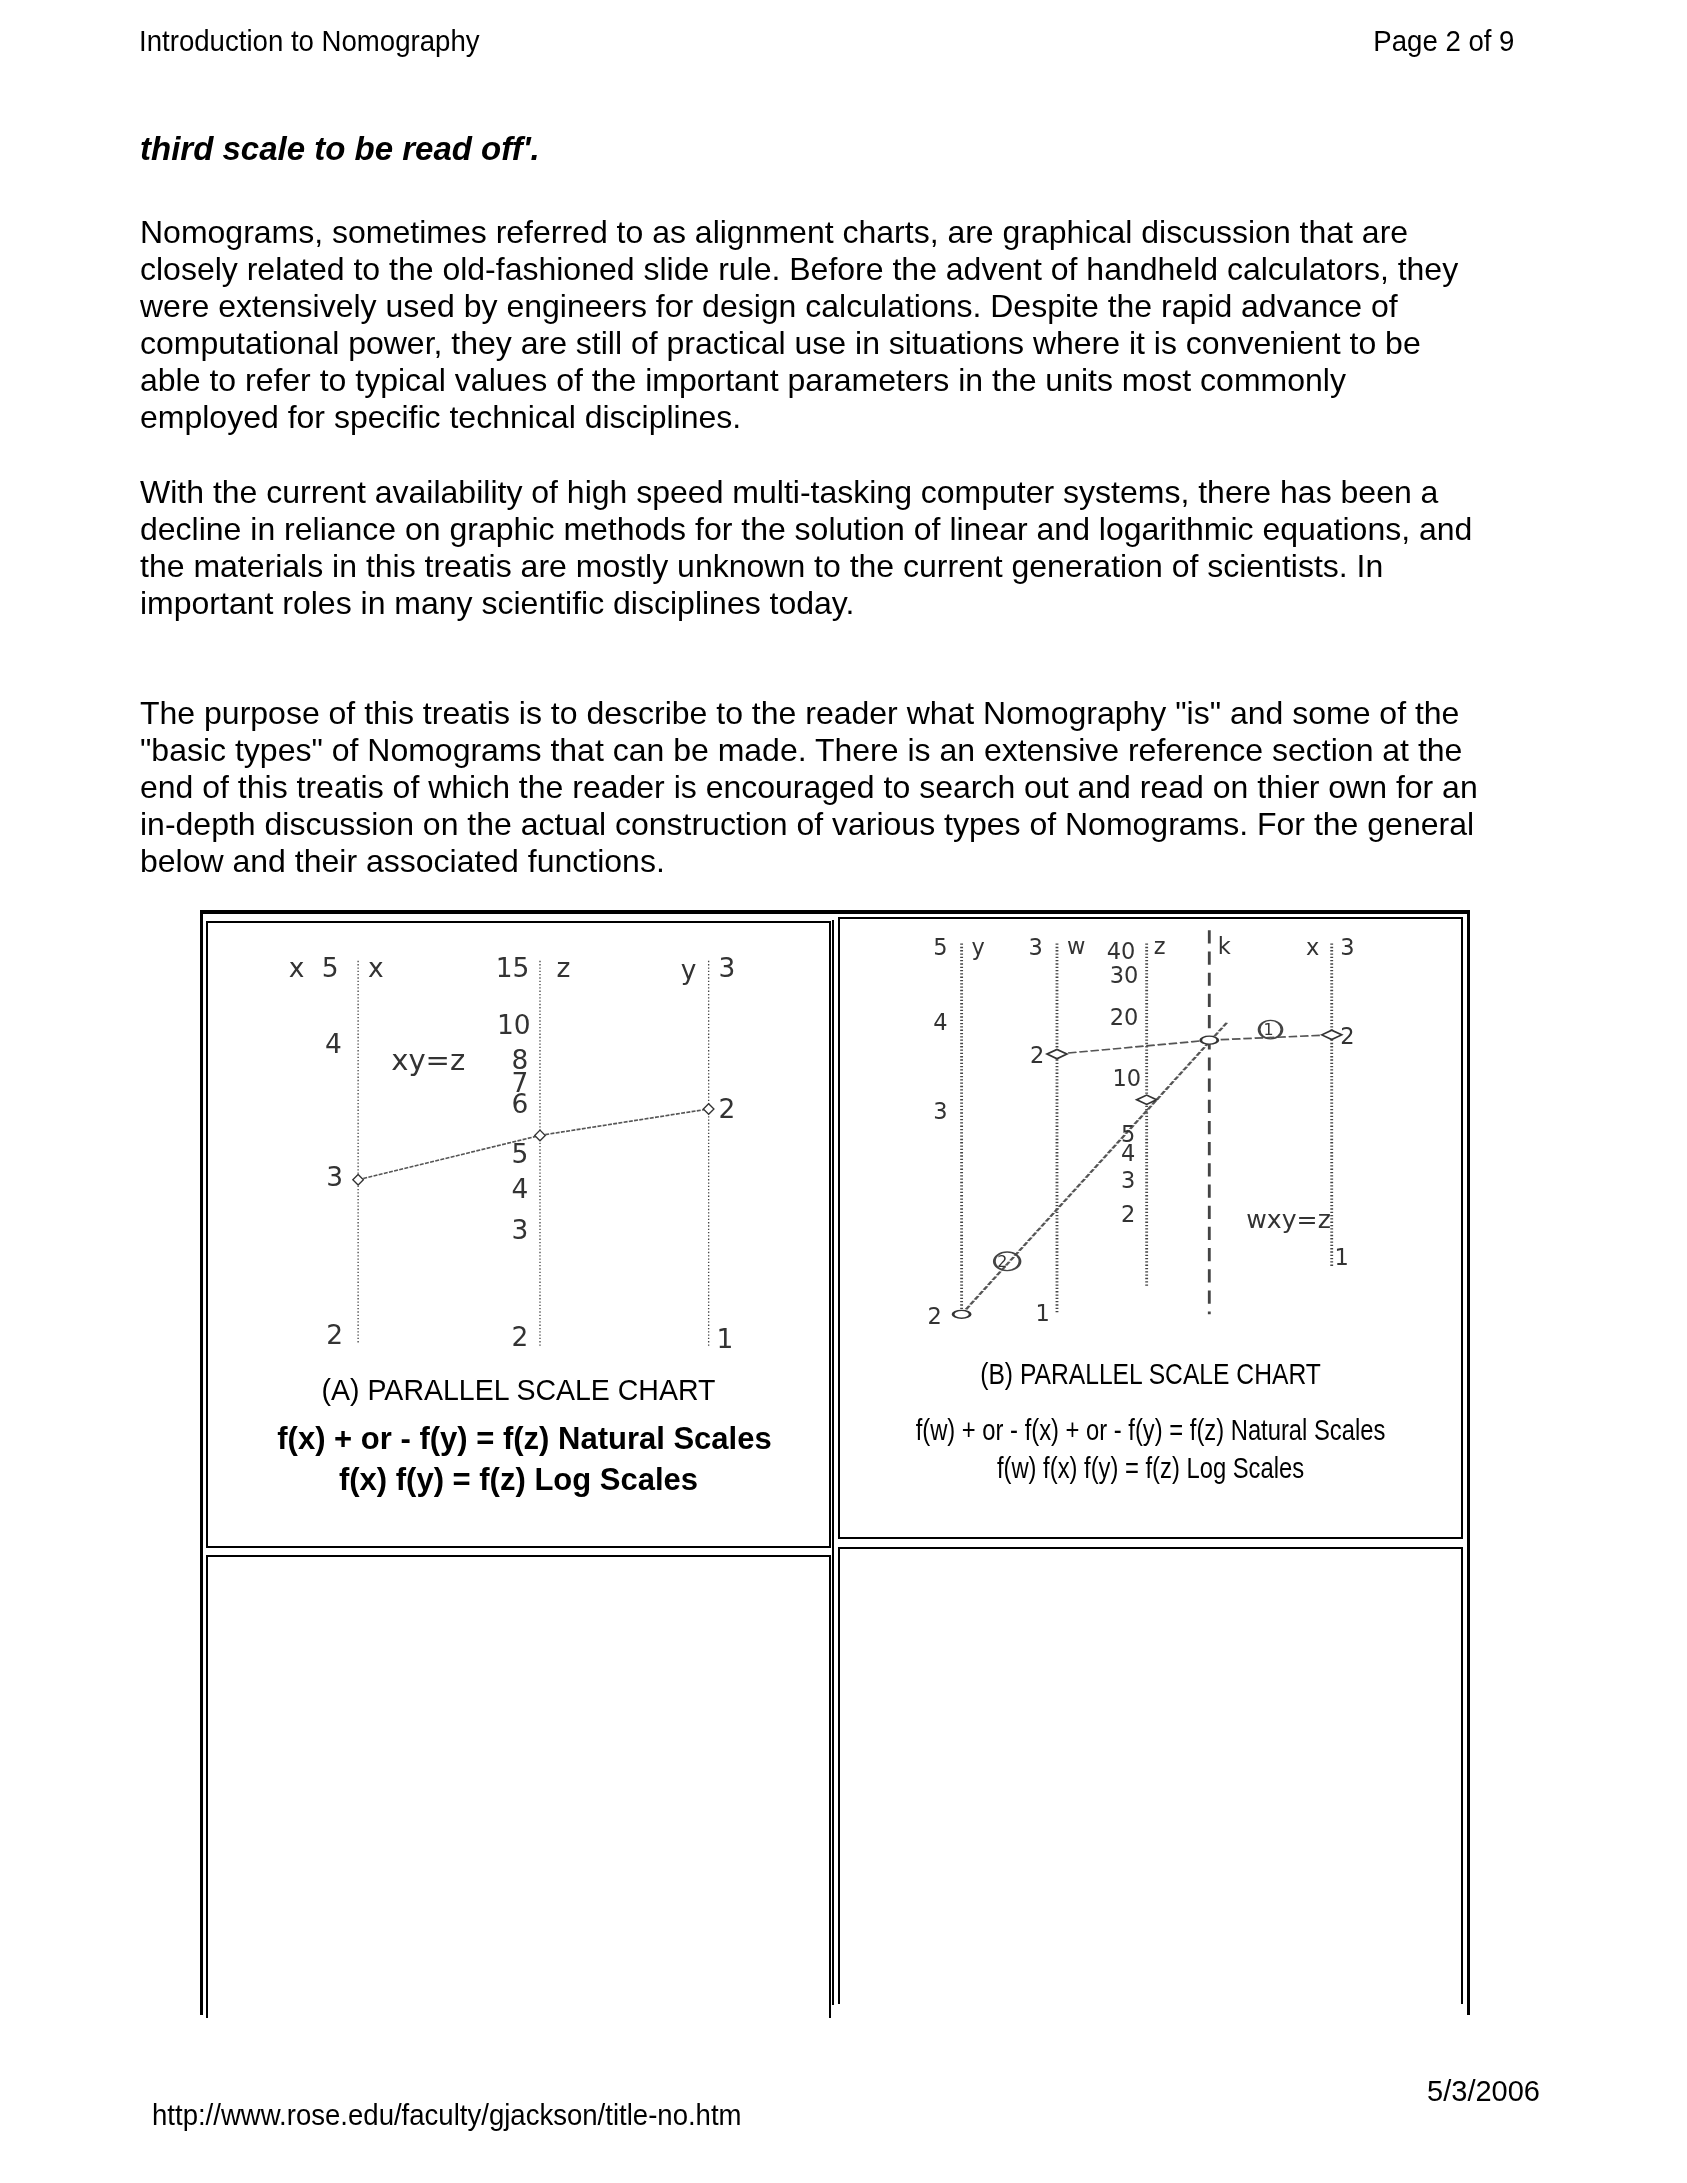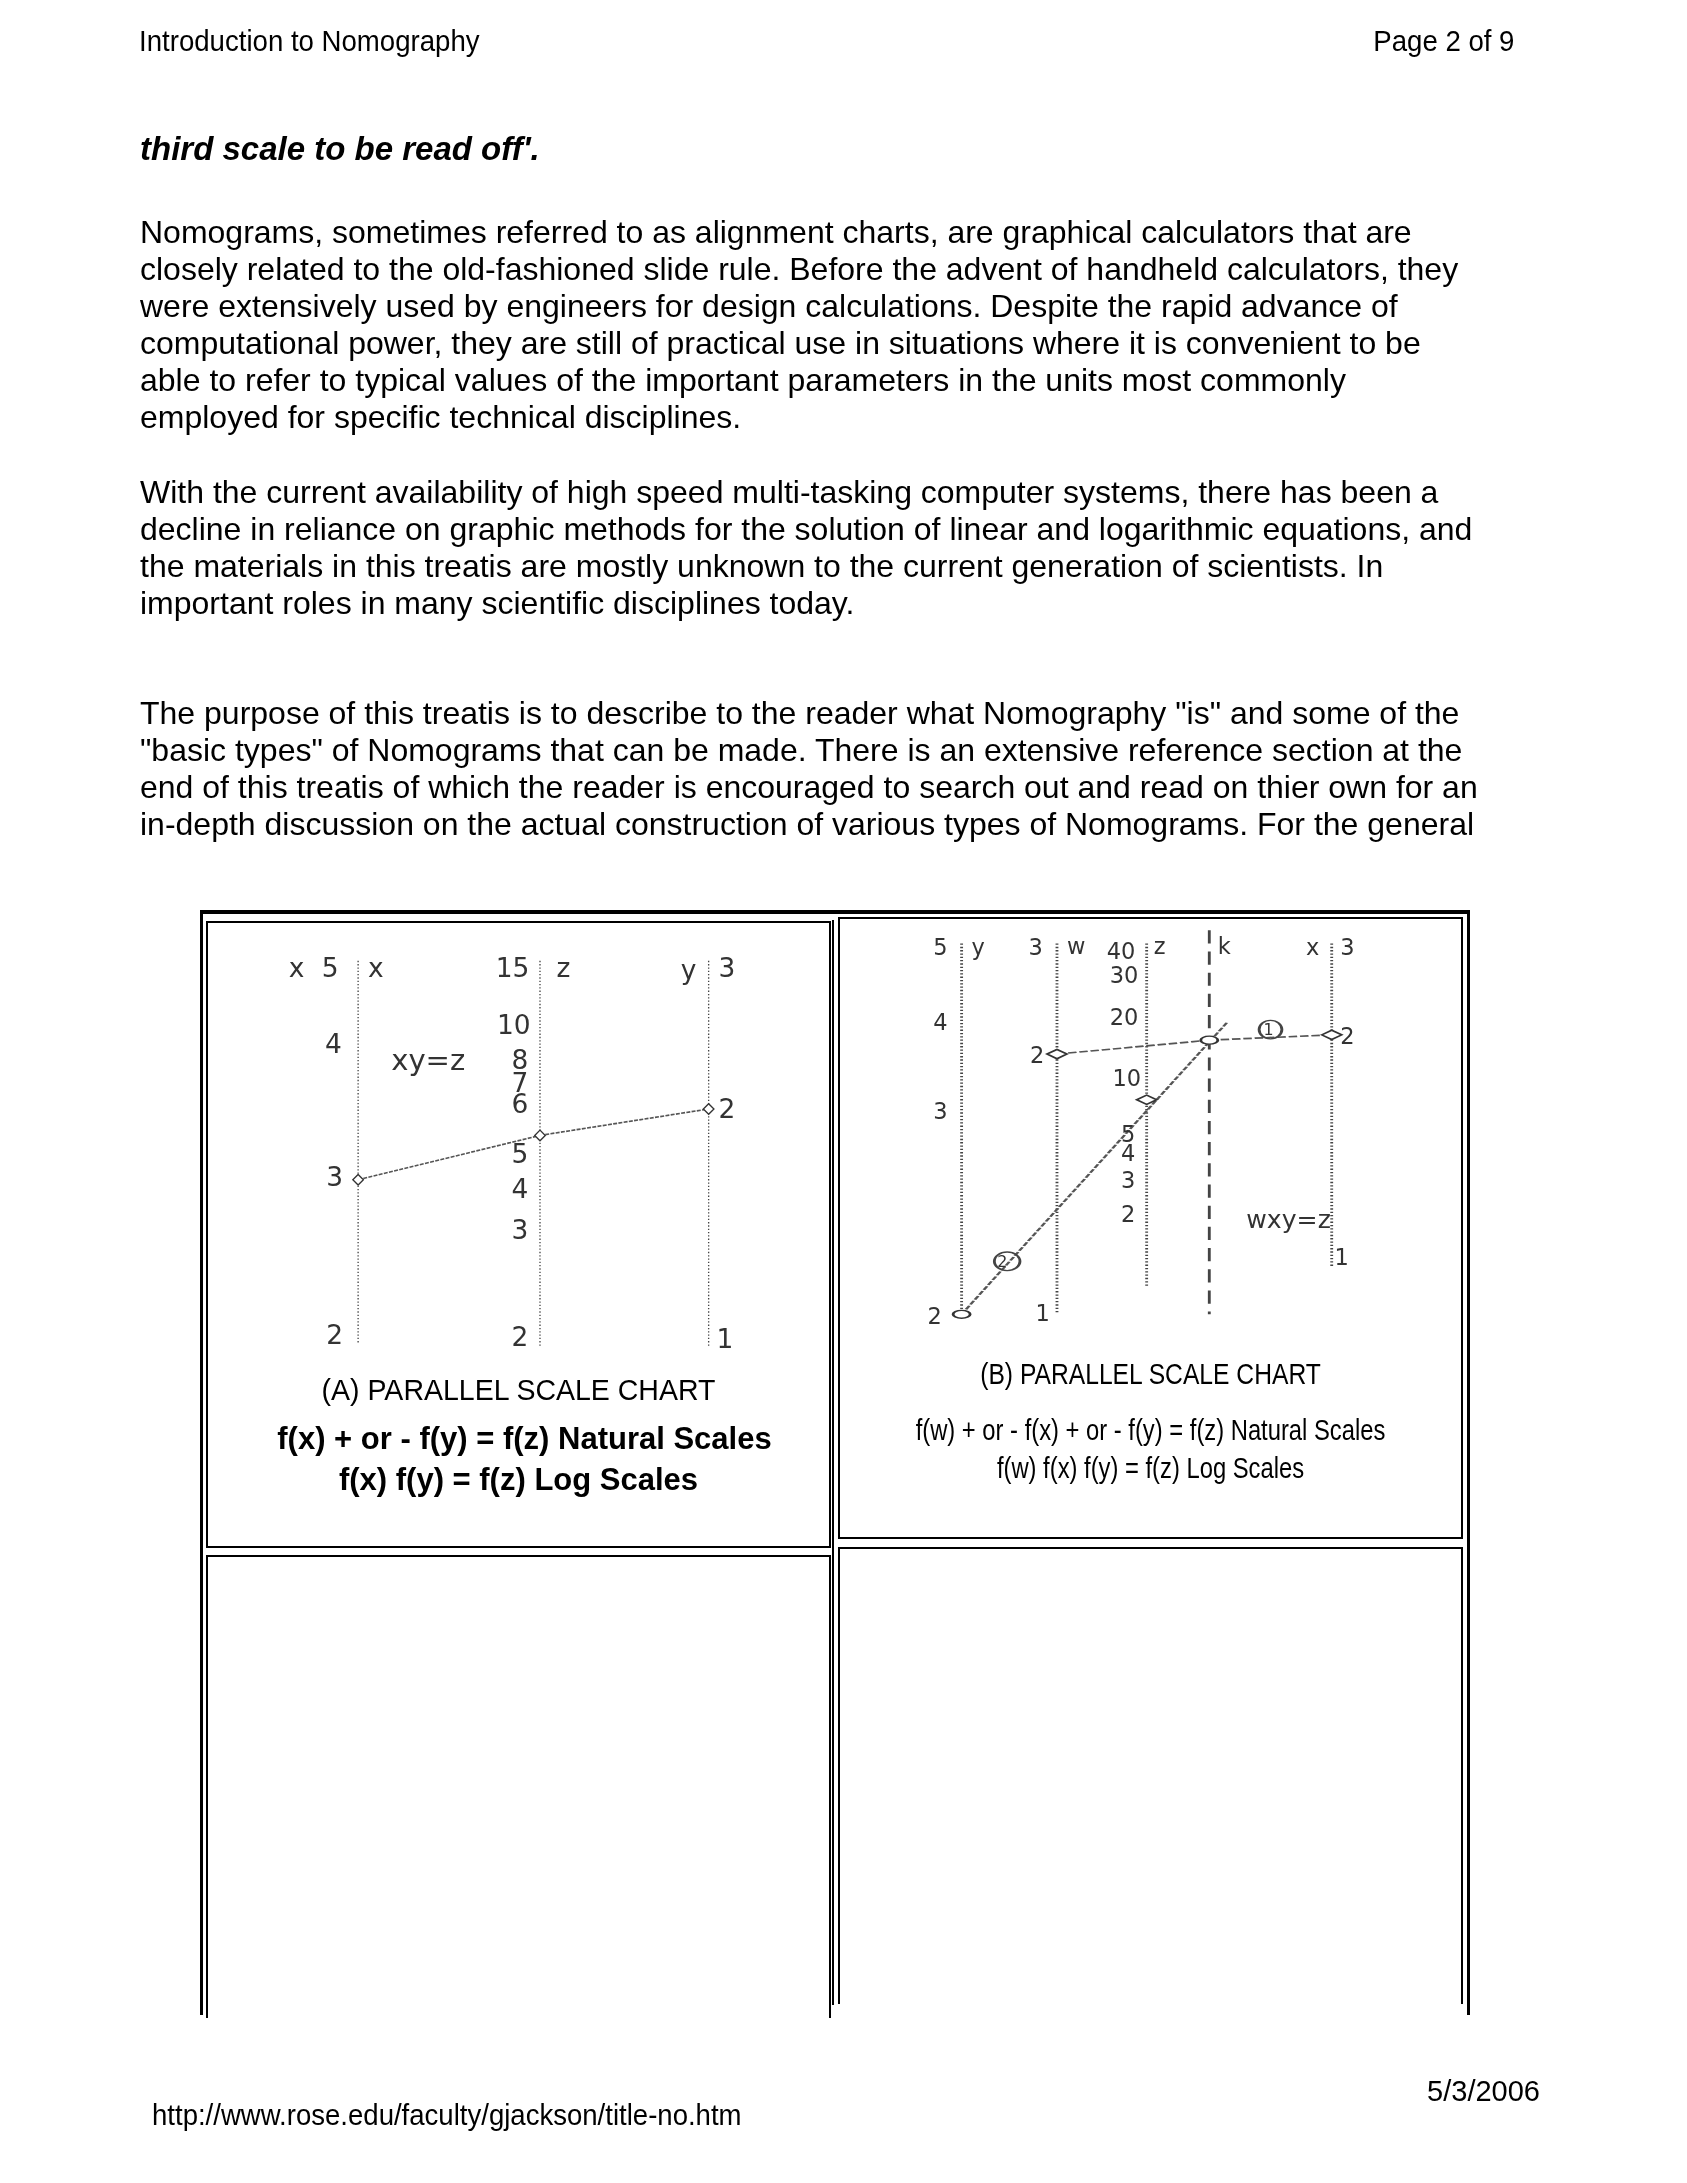--- a/index.html
+++ b/index.html
@@ -41,38 +41,39 @@
 </style>
 </head>
 <body>
 
 <div class="abs hdr" style="left:139px;">Introduction to Nomography</div>
 <div class="abs hdr" id="page-num">Page 2 of 9</div>
 
 <div class="abs lead">third scale to be read off'.</div>
 
 <div class="abs para" id="p1">
-  <span class="ln">Nomograms, sometimes referred to as alignment charts, are graphical calculators that are</span>
+  <span class="ln">Nomograms, sometimes referred to as alignment charts, are graphical discussion that are</span>
   <span class="ln">closely related to the old-fashioned slide rule. Before the advent of handheld calculators, they</span>
   <span class="ln">were extensively used by engineers for design calculations. Despite the rapid advance of</span>
   <span class="ln">computational power, they are still of practical use in situations where it is convenient to be</span>
   <span class="ln">able to refer to typical values of the important parameters in the units most commonly</span>
   <span class="ln">employed for specific technical disciplines.</span>
 </div>
 <div class="abs para" id="p2">
   <span class="ln">With the current availability of high speed multi-tasking computer systems, there has been a</span>
   <span class="ln">decline in reliance on graphic methods for the solution of linear and logarithmic equations, and</span>
   <span class="ln">the materials in this treatis are mostly unknown to the current generation of scientists. In</span>
   <span class="ln">important roles in many scientific disciplines today.</span>
 </div>
 <div class="abs para" id="p3">
   <span class="ln">The purpose of this treatis is to describe to the reader what Nomography "is" and some of the</span>
   <span class="ln">"basic types" of Nomograms that can be made. There is an extensive reference section at the</span>
   <span class="ln">end of this treatis of which the reader is encouraged to search out and read on thier own for an</span>
   <span class="ln">in-depth discussion on the actual construction of various types of Nomograms. For the general</span>
+  <span class="ln">below and their associated functions.</span>
 </div>
 
 <div class="abs tbl-outer"></div>
 <div class="cell" id="cell-a"></div>
 <div class="cell" id="cell-b"></div>
 <div class="cell" id="cell-c"></div>
 <div class="cell" id="cell-d"></div>
 <div class="vsep" style="left:832px; top:920px; height:1085px;"></div>
 
 <div class="nomo" style="left:206px; top:921px;">

